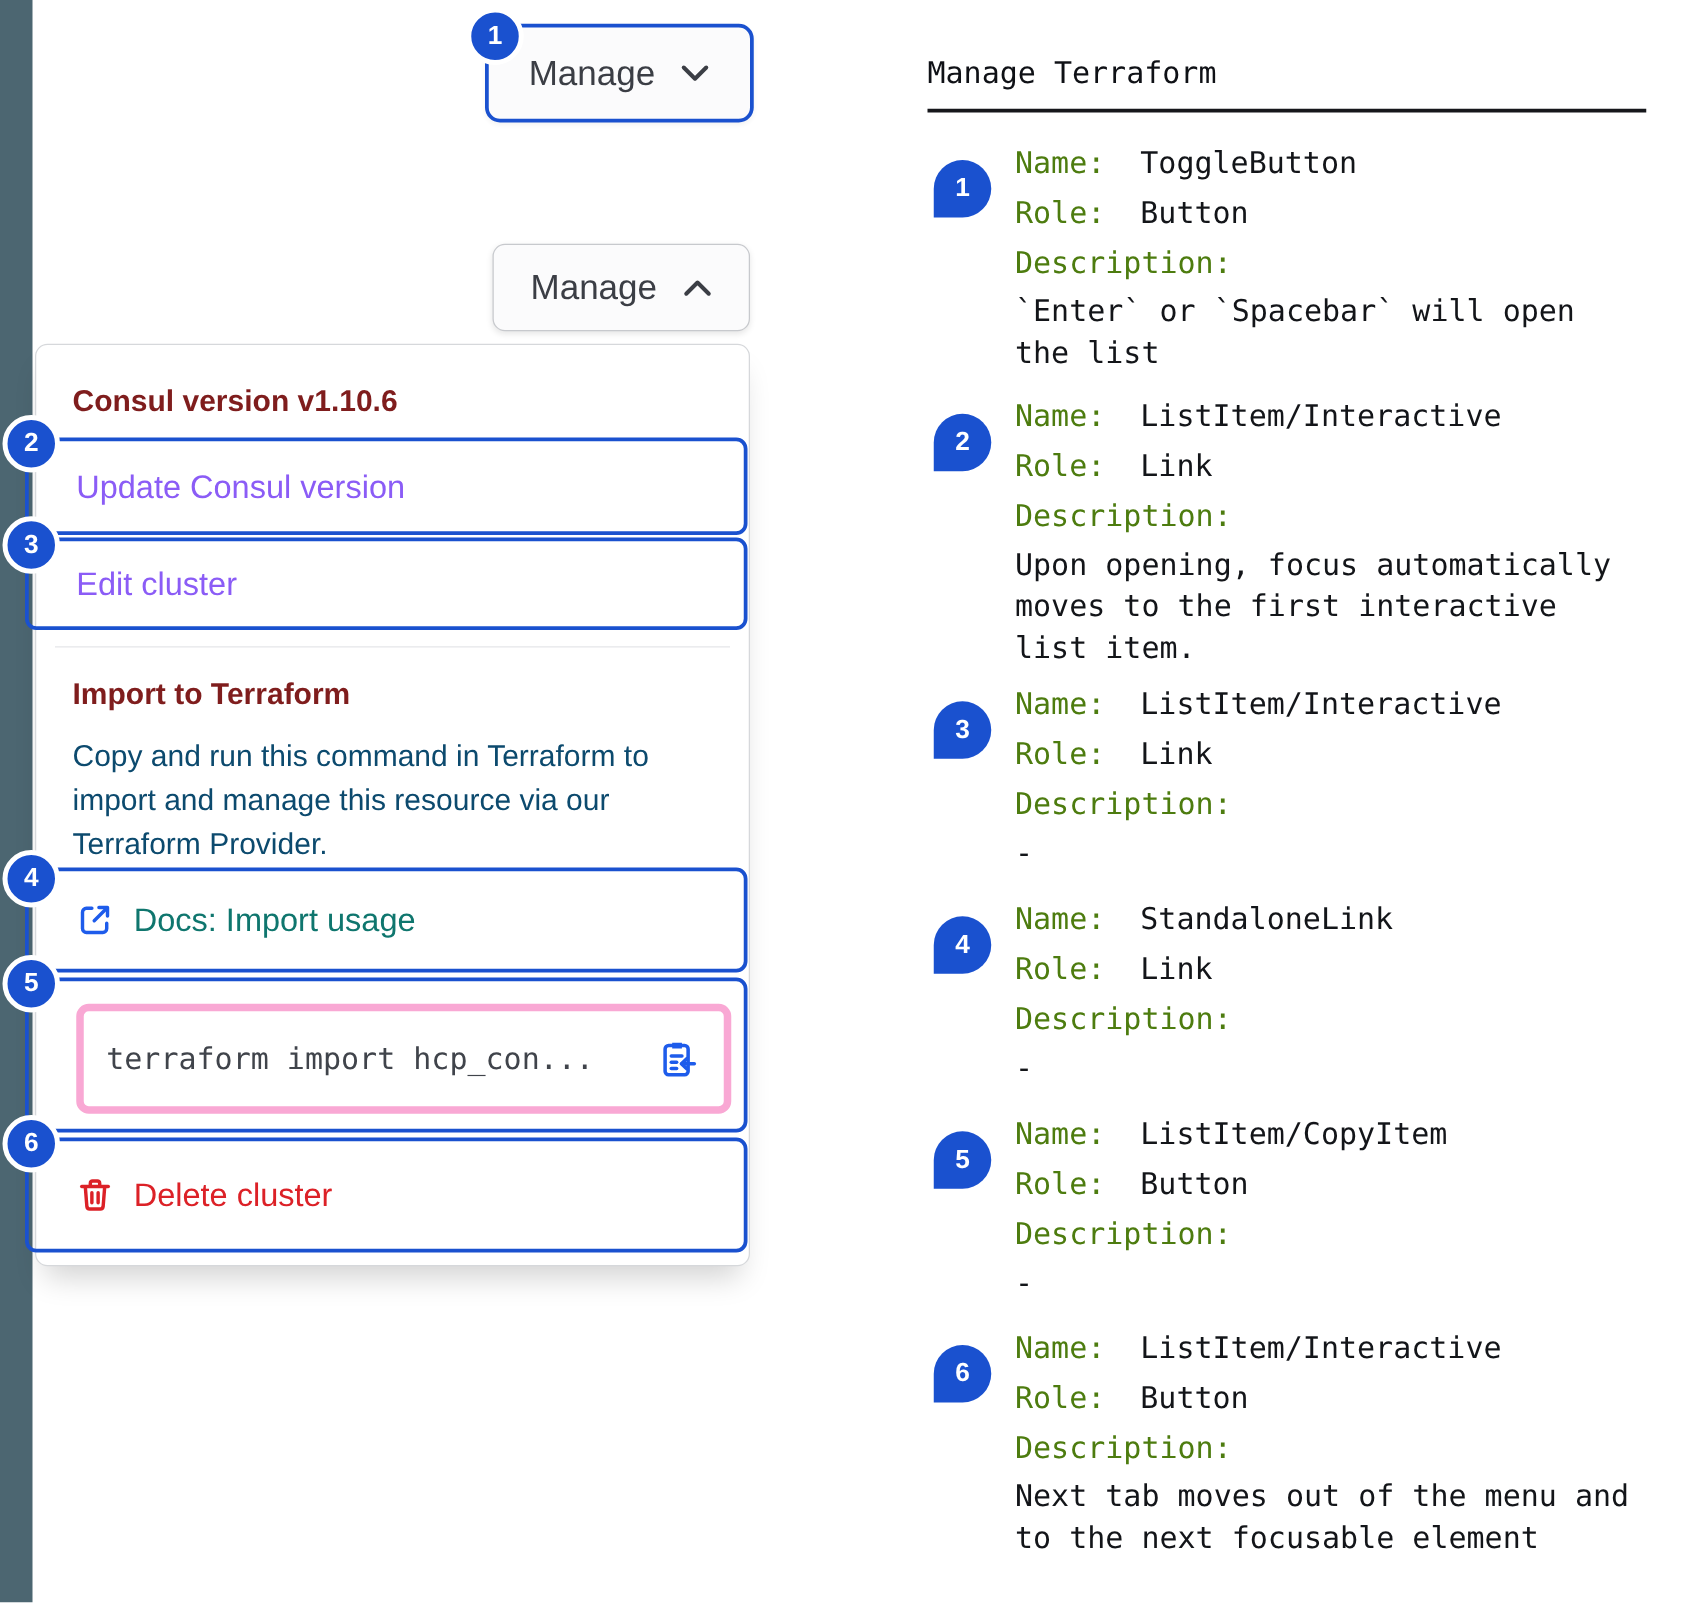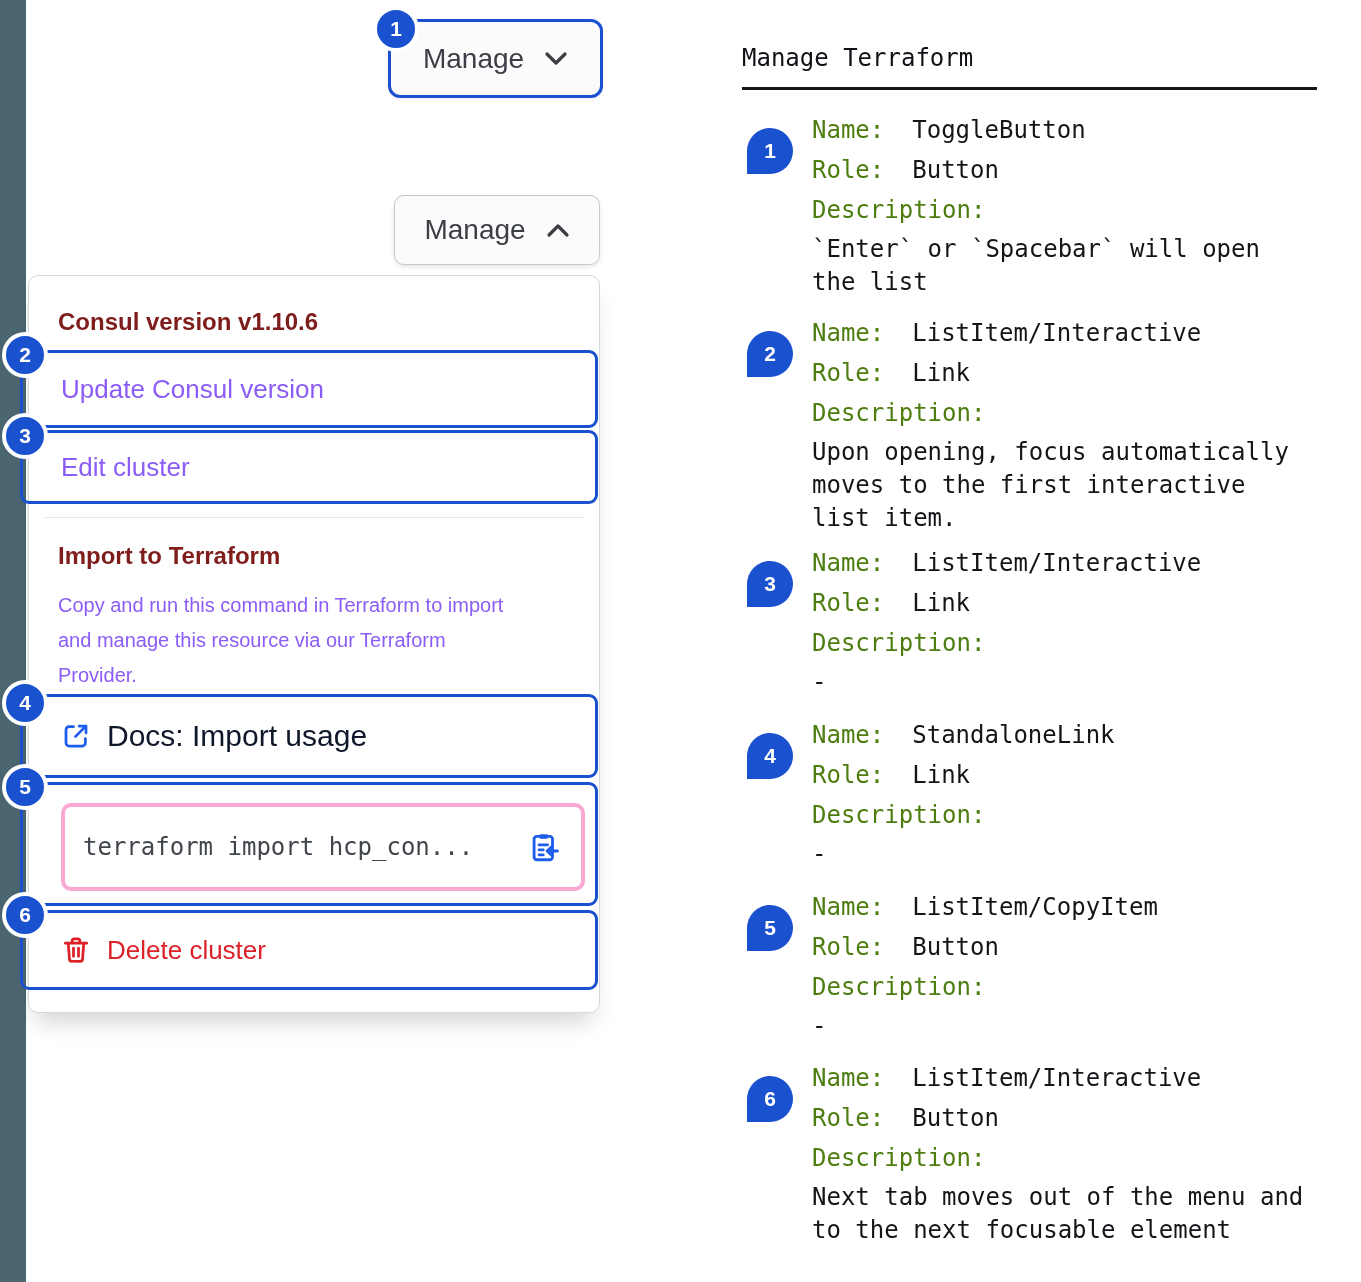--- a/index.html
+++ b/index.html
@@ -22,31 +22,31 @@
                box-shadow:0 2px 5px rgba(0,0,0,.10); }
   .btn-label { font-size:28px; color:#3b3e45;text-align:center; }
 
   
   .panel { left:28px; top:275px; width:572px; height:738px; background:#fff;
            border:1px solid #d6d8db; border-radius:10px;
            box-shadow:0 16px 24px -8px rgba(0,0,0,.18); }
 
   .menu-header { left:58px; font-size:24px; font-weight:bold; color:#7f1d1d; }
   .menu-divider { left:44px; top:517px; width:540px; height:1px; background:#e5e6e9; }
-  .menu-paragraph { left:58px; top:588px; width:470px; font-size:20px; line-height:35px; color:#8b5cf6; }
+  .menu-paragraph { left:58px; top:588px; width:470px; font-size:24px; line-height:35px; color:#0c4a6e; }
 
   
   .focus-box { left:20px; width:578px; border:3px solid #1a51cf; border-radius:9px;
                background:transparent; display:flex; align-items:center; }
   .item-label { font-size:26px; color:#8b5cf6; }
-  .link-label { font-size:30px; color:#0f172a; }
+  .link-label { font-size:26px; color:#0f766e; }
   .danger-label { font-size:26px; color:#dc2127; }
 
   .code-field { position:absolute; left:38px; top:18px; width:524px; height:88px;
-                border:4px solid #f9a8d4; border-radius:10px; background:#fff;
+                border:6px solid #f9a8d4; border-radius:10px; background:#fff;
                 display:flex; align-items:center; justify-content:space-between;
                 padding:0 20px 0 18px; }
   .code-text { font-family:"DejaVu Sans Mono","Liberation Mono",monospace;
                font-size:24px; color:#40444b; white-space:nowrap; }
 
   
   .badge-ring { width:46px; height:46px; border-radius:50%; background:#1a51cf;
                 border:4px solid #ffffff; color:#fff; font-size:21px; font-weight:bold;
                 display:flex; align-items:center; justify-content:center; z-index:9; }
 
@@ -135,21 +135,21 @@
           <path d="M8.5 10.5h6"></path>
           <path d="M8.5 14h3"></path>
           <path d="M8.5 17.5h3"></path>
           <path d="M21.5 14.8h-7"></path>
           <path d="M17.2 12 L14.2 14.8 L17.2 17.6"></path>
         </svg>
       </span>
     </div>
   </div>
 
-  <div class="abs focus-box" style="top:910px; height:80px; padding-left:38px; gap:16px;">
+  <div class="abs focus-box" style="top:910px; height:92px; padding-left:38px; gap:16px;">
     <span class="icon">
       <svg width="30" height="30" viewBox="0 0 24 24" fill="none" stroke="#dc2127" stroke-width="2.2" stroke-linecap="round" stroke-linejoin="round">
         <path d="M3.5 6.5h17"></path>
         <path d="M9 6.2V4.4A1.4 1.4 0 0 1 10.4 3h3.2A1.4 1.4 0 0 1 15 4.4v1.8"></path>
         <path d="M5.8 6.8 L6.8 19.4A1.8 1.8 0 0 0 8.6 21h6.8a1.8 1.8 0 0 0 1.8-1.6 L18.2 6.8"></path>
         <path d="M10 10.5v6.5"></path>
         <path d="M14 10.5v6.5"></path>
       </svg>
     </span>
     <span class="danger-label">Delete cluster</span>

